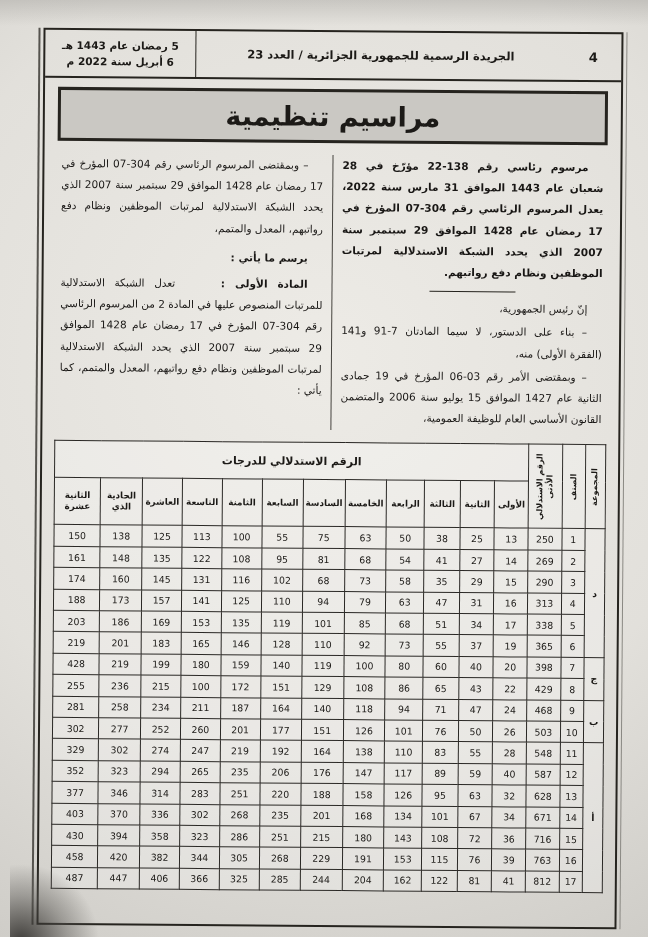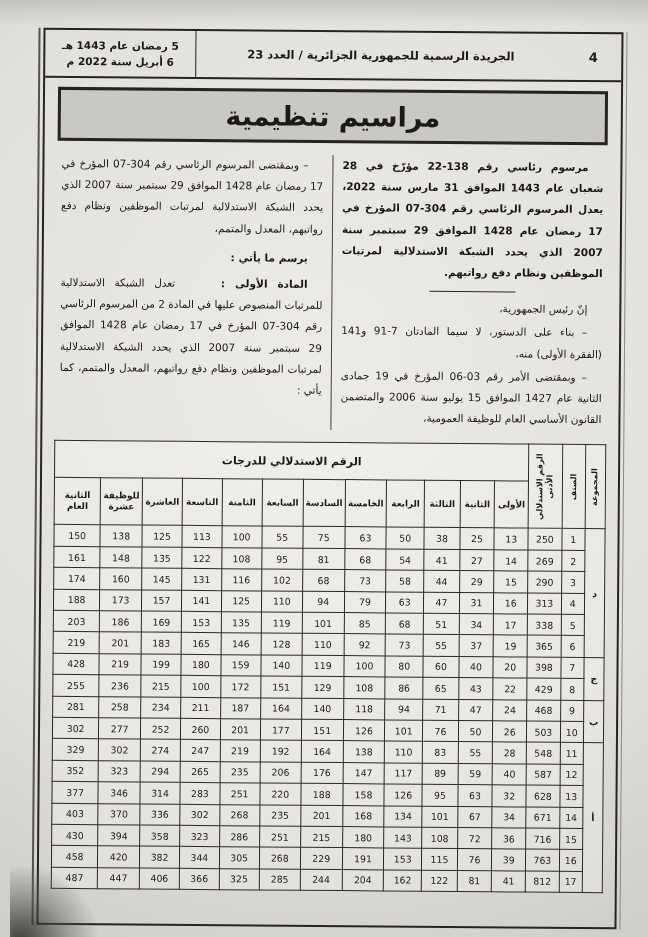--- a/index.html
+++ b/index.html
@@ -120,22 +120,22 @@
           <th class="th-degree-name">الأولى</th>
           <th class="th-degree-name">الثانية</th>
           <th class="th-degree-name">الثالثة</th>
           <th class="th-degree-name">الرابعة</th>
           <th class="th-degree-name">الخامسة</th>
           <th class="th-degree-name">السادسة</th>
           <th class="th-degree-name">السابعة</th>
           <th class="th-degree-name">الثامنة</th>
           <th class="th-degree-name">التاسعة</th>
           <th class="th-degree-name">العاشرة</th>
-          <th class="th-degree-name">للوظيفة عشرة</th>
-          <th class="th-degree-name">الثانية العام</th>
+          <th class="th-degree-name">الحادية الذي</th>
+          <th class="th-degree-name">الثانية عشرة</th>
         </tr>
       </thead>
       <tbody>
           <tr>
             <td class="group-cell" rowspan="6">د</td>
             <td>1</td>
             <td>250</td>
             <td>13</td>
             <td>25</td>
             <td>38</td>
@@ -163,21 +163,21 @@
             <td>122</td>
             <td>135</td>
             <td>148</td>
             <td>161</td>
           </tr>
           <tr>
             <td>3</td>
             <td>290</td>
             <td>15</td>
             <td>29</td>
-            <td>44</td>
+            <td>35</td>
             <td>58</td>
             <td>73</td>
             <td>68</td>
             <td>102</td>
             <td>116</td>
             <td>131</td>
             <td>145</td>
             <td>160</td>
             <td>174</td>
           </tr>

